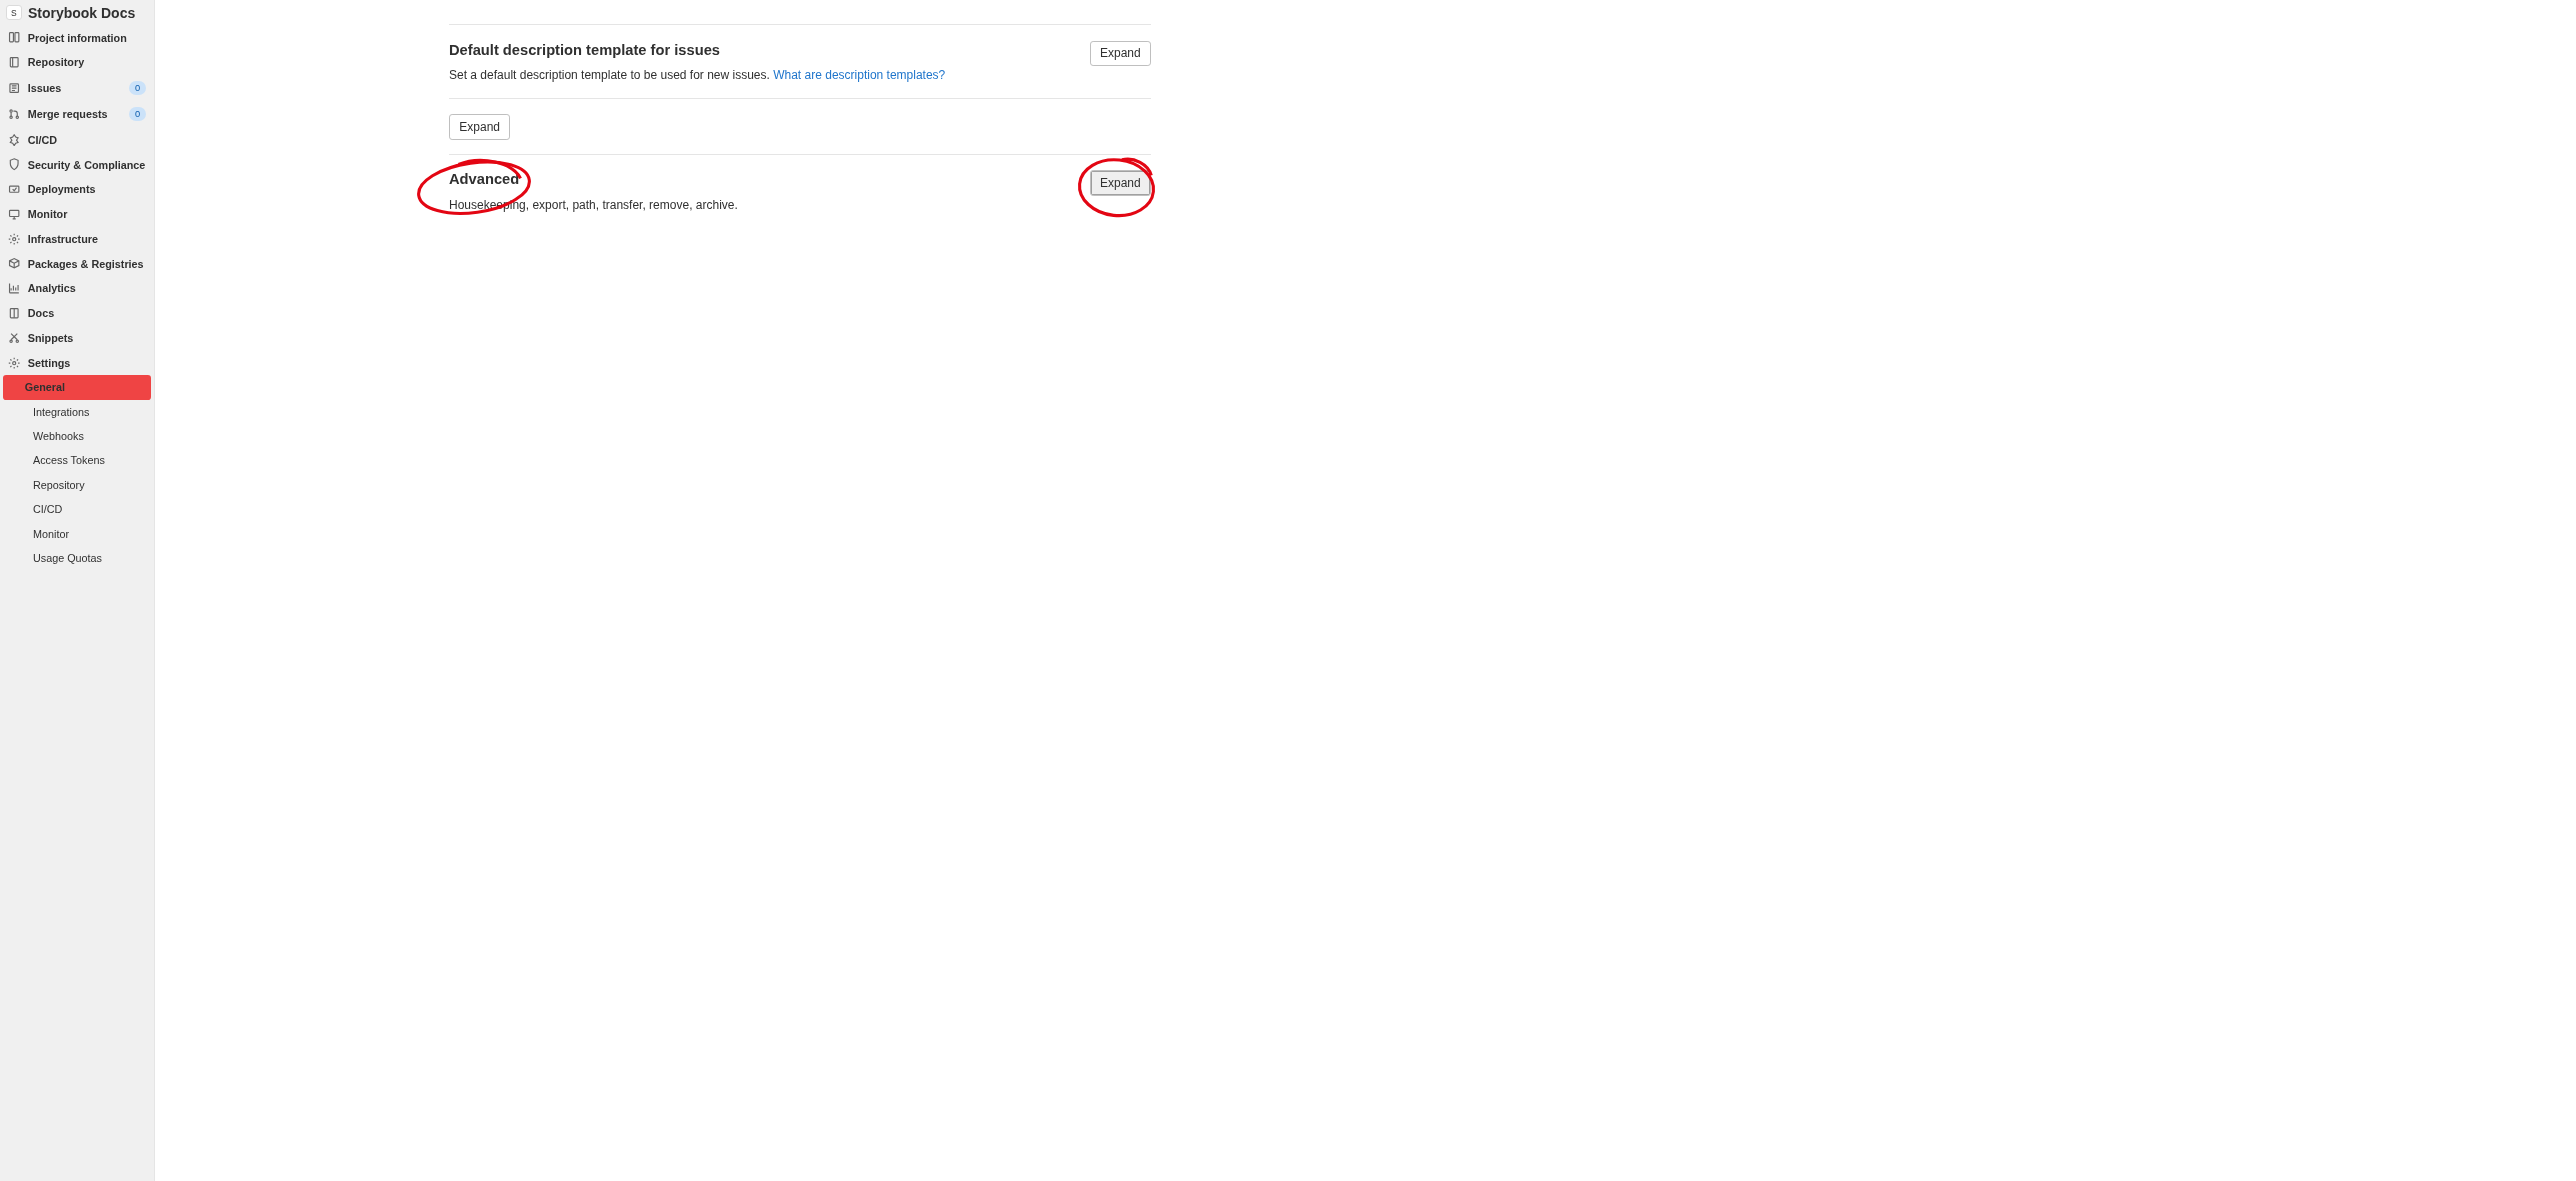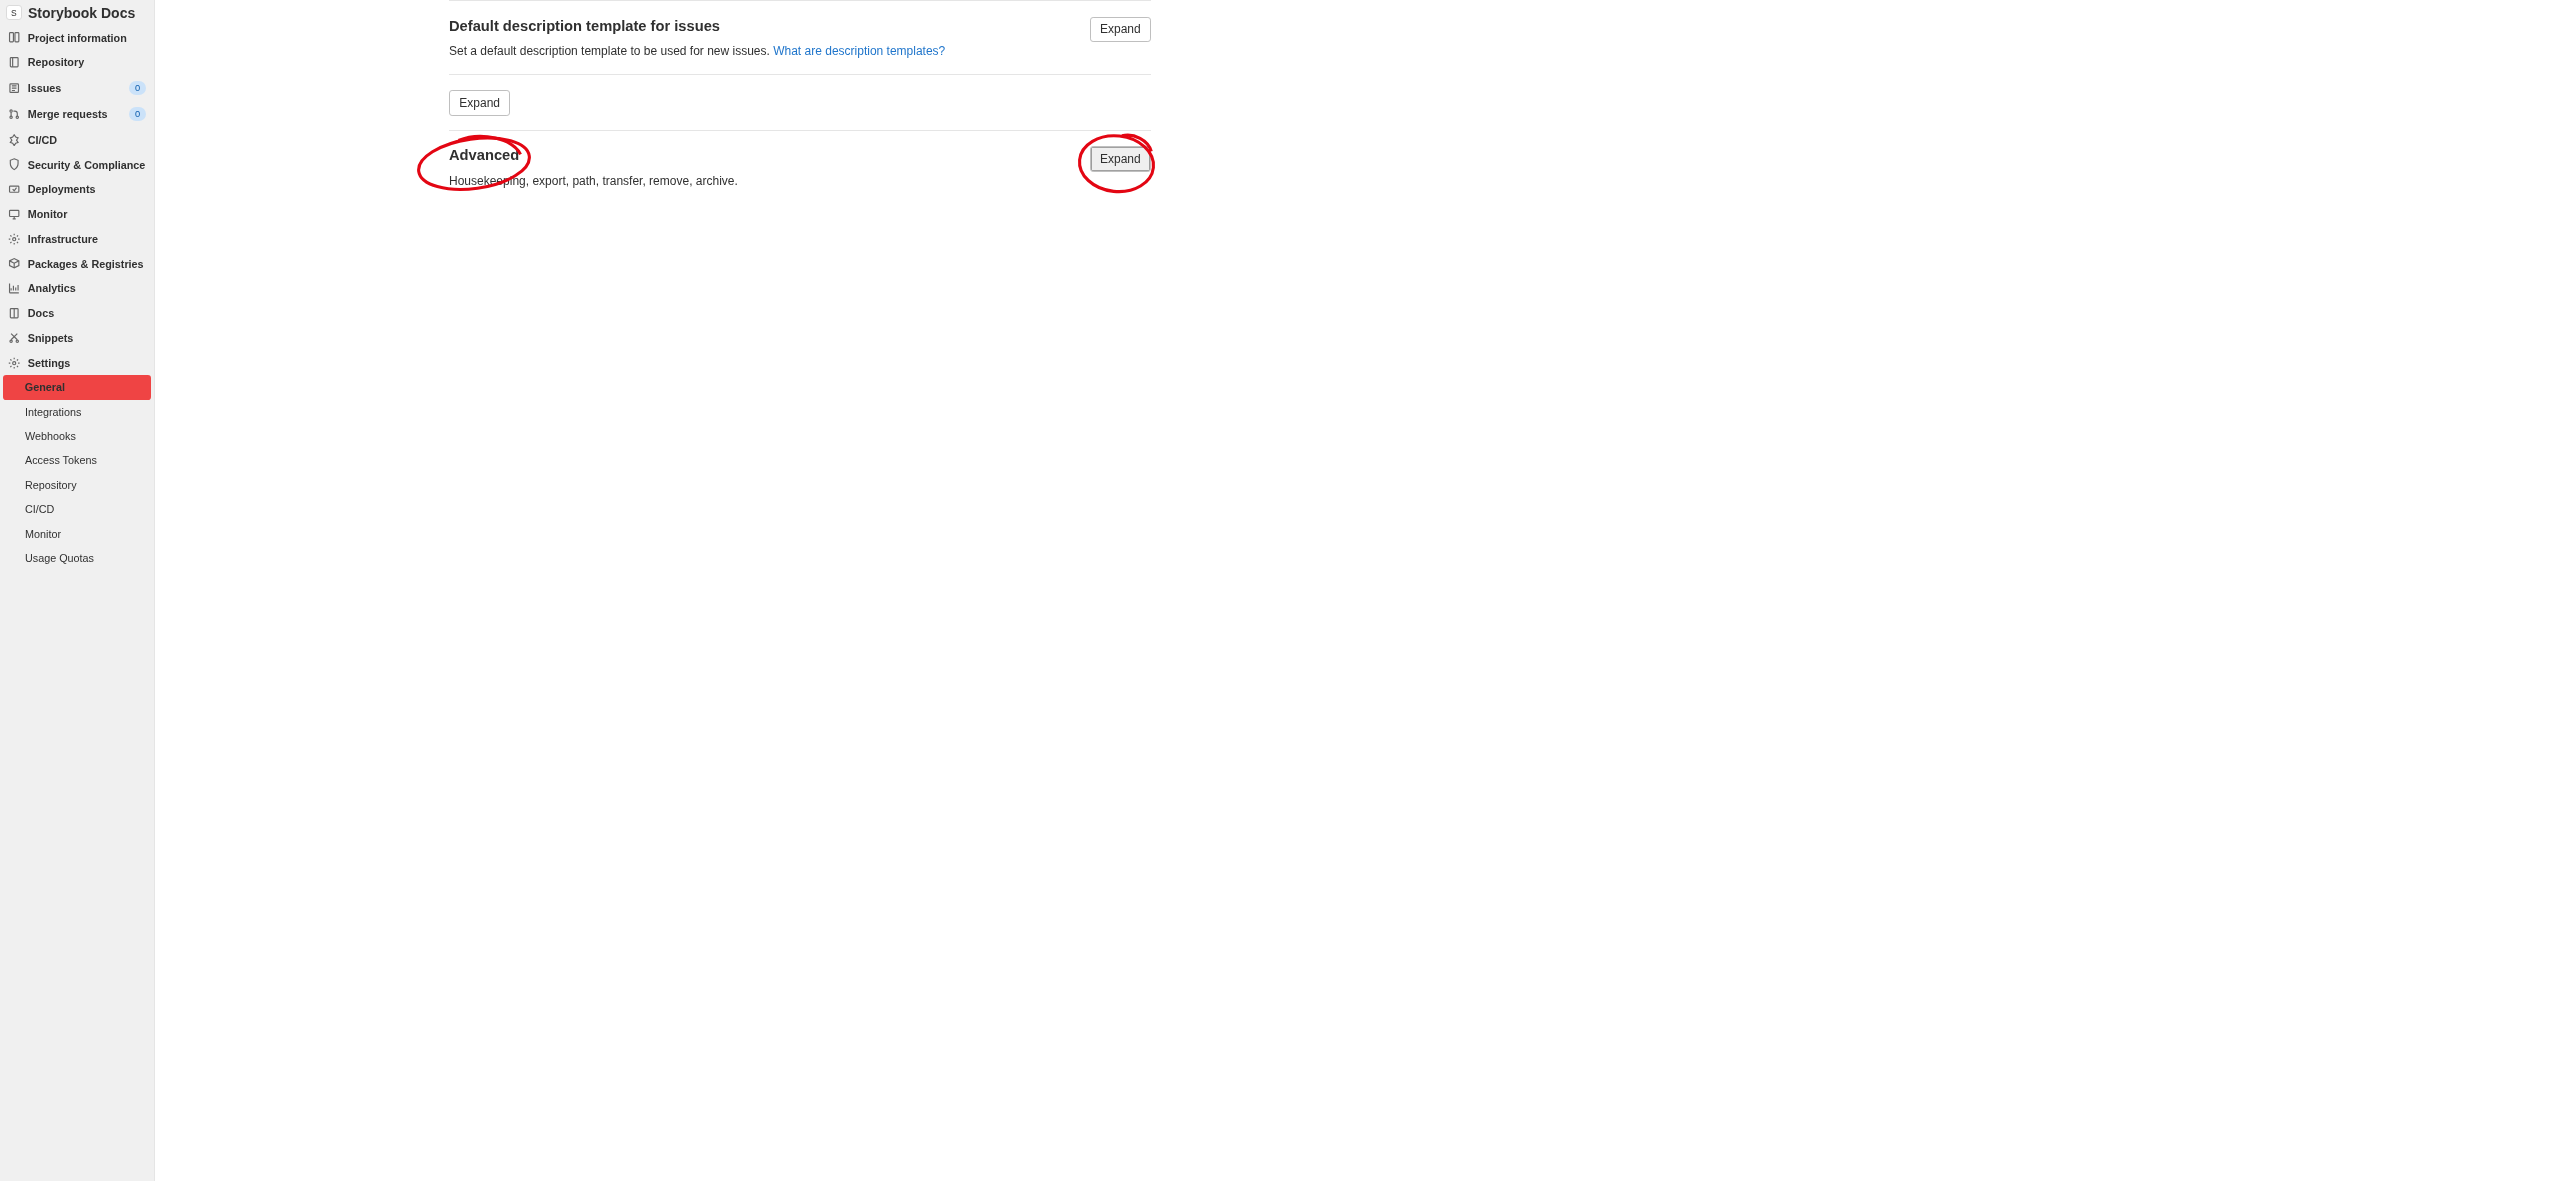--- a/index.html
+++ b/index.html
@@ -70,36 +70,38 @@
       text-align: center;
       line-height: 14px;
     }
     .nav-item.bold .nav-label { font-weight: 700; }
     .sub-nav { }
     .sub-item {
       padding: 6.2px 7.7px 6.2px 25px;
       cursor: pointer;
       font-size: 10.8px;
       color: #303030;
+      margin-left: 8px;
     }
     .sub-item.active {
       background: #ef4444;
       font-weight: 600;
       border-radius: 3.1px;
       margin: 0 3.1px;
       padding-left: 21.7px;
     }
     .main {
       flex: 1;
       padding: 0 31px 31px 31px;
       position: relative;
     }
     .content-wrap {
       max-width: 702px;
       margin-left: 263px;
+      margin-top: 24px;
     }
     .section {
       border-bottom: 0.8px solid #e5e5e5;
       padding: 15.5px 0 14px 0;
       position: relative;
     }
     .section:first-child {
       border-top: 0.8px solid #e5e5e5;
     }
     .section:last-child { border-bottom: none; }

